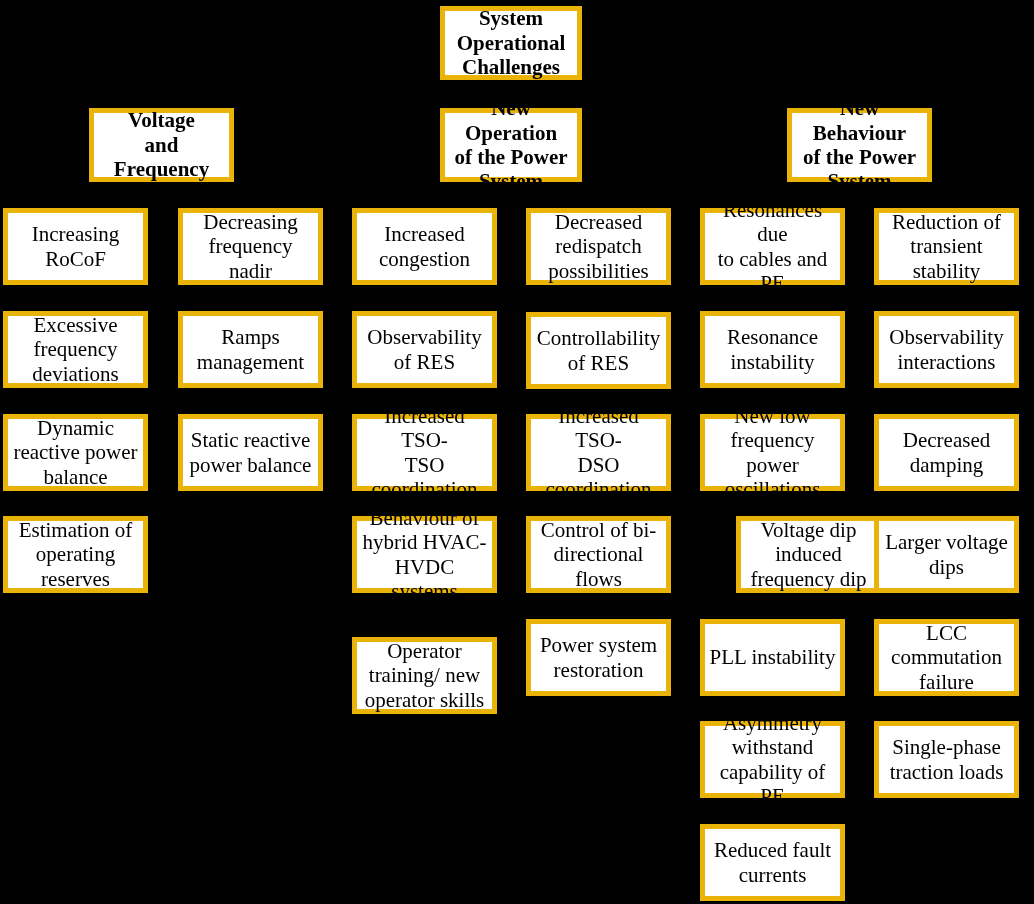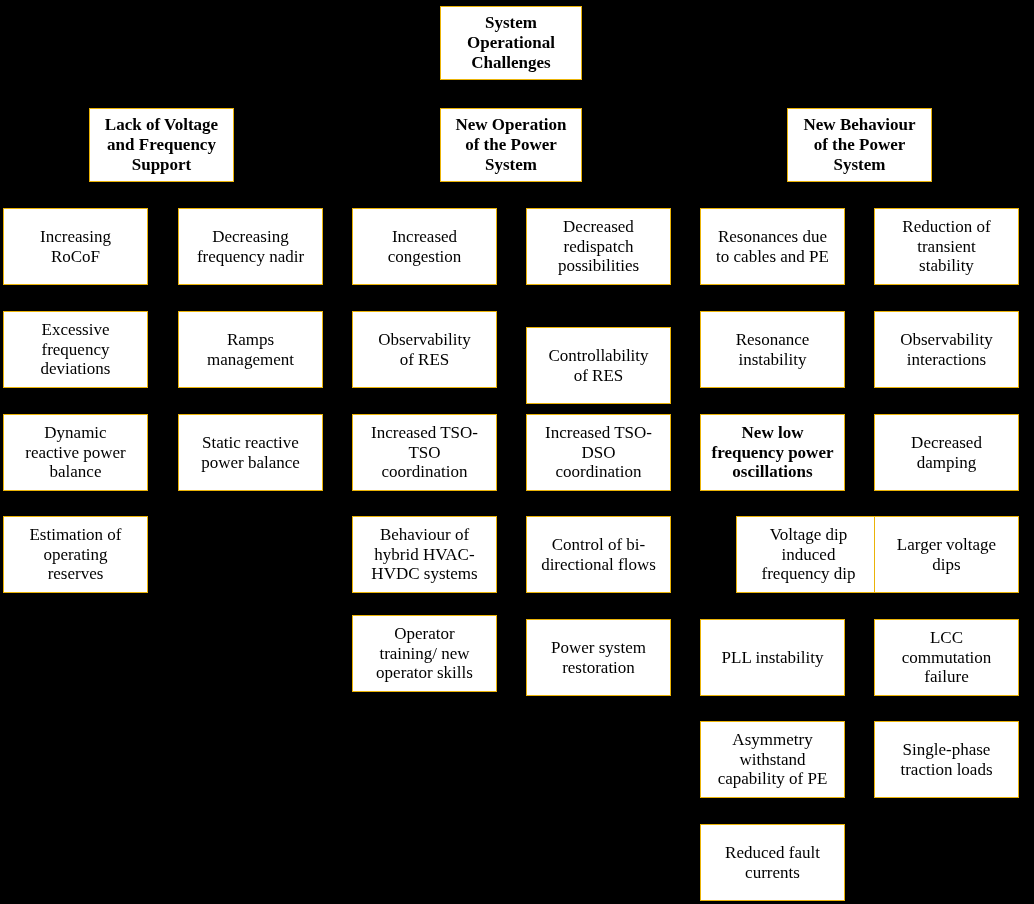--- a/index.html
+++ b/index.html
@@ -19,27 +19,27 @@
     position: absolute;
     left: 0; top: 0;
     width: 1034px;
     height: 904px;
     background: #000000;
   }
   .node {
     position: absolute;
     background: #ffffff;
     color: #000000;
-    border: 1px solid #eab308;
+    border: 5px solid #eab308;
     box-sizing: border-box;
     display: flex;
     align-items: center;
     justify-content: center;
     text-align: center;
-    font-size: 17px;
+    font-size: 21px;
     line-height: 1.16;
     padding: 2px 4px;
     white-space: pre-line;
   }
   .node.root {
     font-weight: bold;
   }
   .node.category {
     font-weight: bold;
   }
@@ -81,40 +81,40 @@
 <div class="node leaf" style="left: 352px; top: 208px; width: 145px; height: 77px;">Increased
 congestion</div>
 <div class="node leaf" style="left: 352px; top: 311px; width: 145px; height: 77px;">Observability
 of RES</div>
 <div class="node leaf" style="left: 352px; top: 414px; width: 145px; height: 77px;">Increased TSO-
 TSO
 coordination</div>
 <div class="node leaf" style="left: 352px; top: 516px; width: 145px; height: 77px;">Behaviour of
 hybrid HVAC-
 HVDC systems</div>
-<div class="node leaf" style="left: 352px; top: 615px; width: 145px; height: 77px; text-align: center;">Operator
+<div class="node leaf" style="left: 352px; top: 637px; width: 145px; height: 77px; text-align: center;">Operator
 training/ new
 operator skills</div>
 <div class="node leaf" style="left: 526px; top: 208px; width: 145px; height: 77px;">Decreased
 redispatch
 possibilities</div>
-<div class="node leaf" style="left: 526px; top: 327px; width: 145px; height: 77px;">Controllability
+<div class="node leaf" style="left: 526px; top: 312px; width: 145px; height: 77px;">Controllability
 of RES</div>
 <div class="node leaf" style="left: 526px; top: 414px; width: 145px; height: 77px;">Increased TSO-
 DSO
 coordination</div>
 <div class="node leaf" style="left: 526px; top: 516px; width: 145px; height: 77px;">Control of bi-
 directional flows</div>
 <div class="node leaf" style="left: 526px; top: 619px; width: 145px; height: 77px;">Power system
 restoration</div>
 <div class="node leaf" style="left: 700px; top: 208px; width: 145px; height: 77px;">Resonances due
 to cables and PE</div>
 <div class="node leaf" style="left: 700px; top: 311px; width: 145px; height: 77px;">Resonance
 instability</div>
-<div class="node leaf" style="left: 700px; top: 414px; width: 145px; height: 77px; font-weight: bold;">New low
+<div class="node leaf" style="left: 700px; top: 414px; width: 145px; height: 77px;">New low
 frequency power
 oscillations</div>
 <div class="node leaf" style="left: 736px; top: 516px; width: 145px; height: 77px;">Voltage dip
 induced
 frequency dip</div>
 <div class="node leaf" style="left: 700px; top: 619px; width: 145px; height: 77px;">PLL instability</div>
 <div class="node leaf" style="left: 700px; top: 721px; width: 145px; height: 77px;">Asymmetry
 withstand
 capability of PE</div>
 <div class="node leaf" style="left: 700px; top: 824px; width: 145px; height: 77px;">Reduced fault

